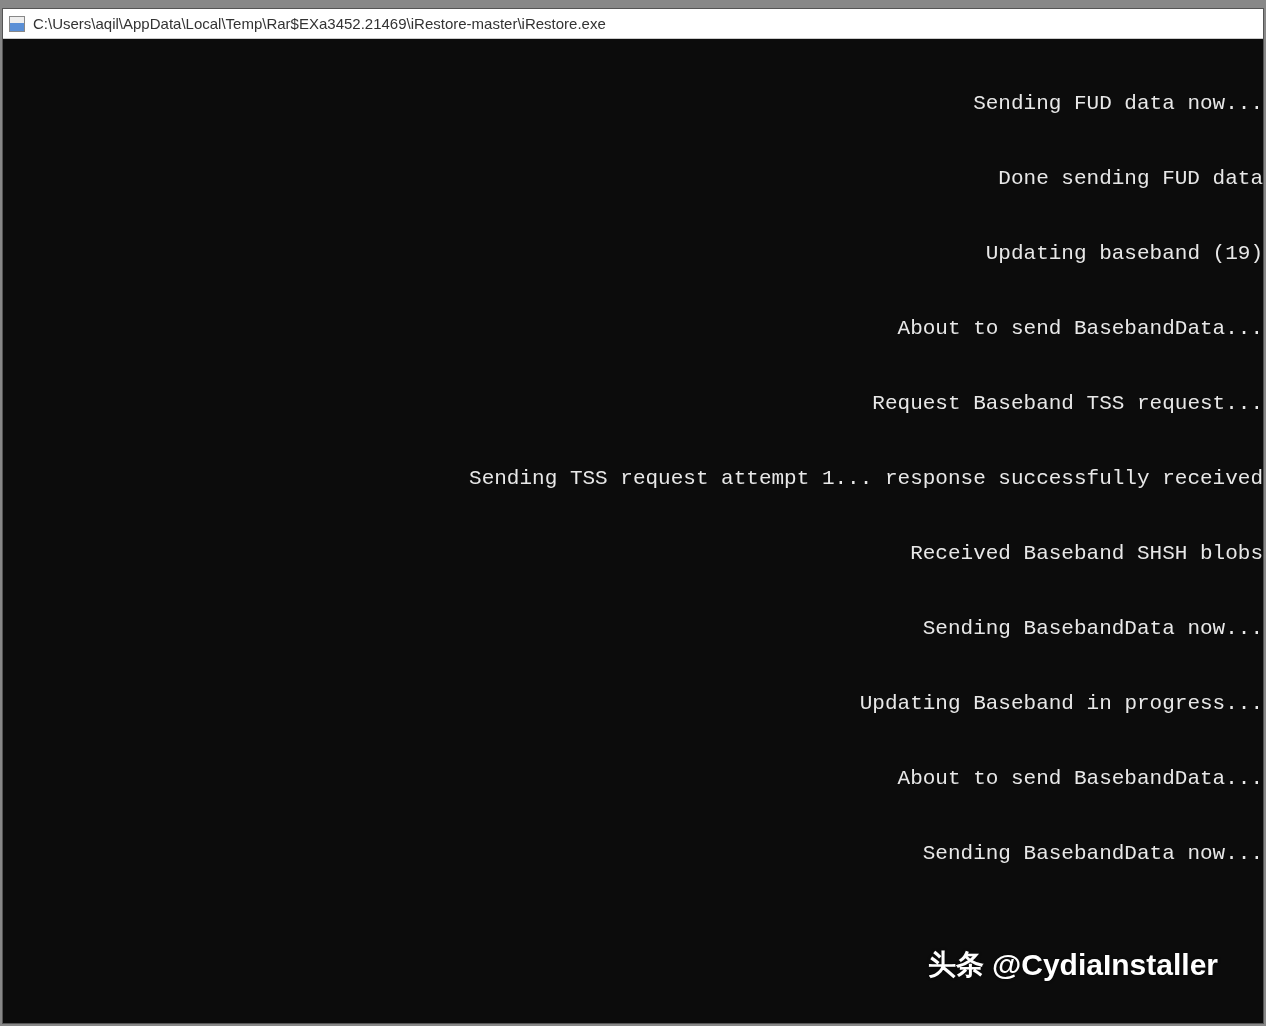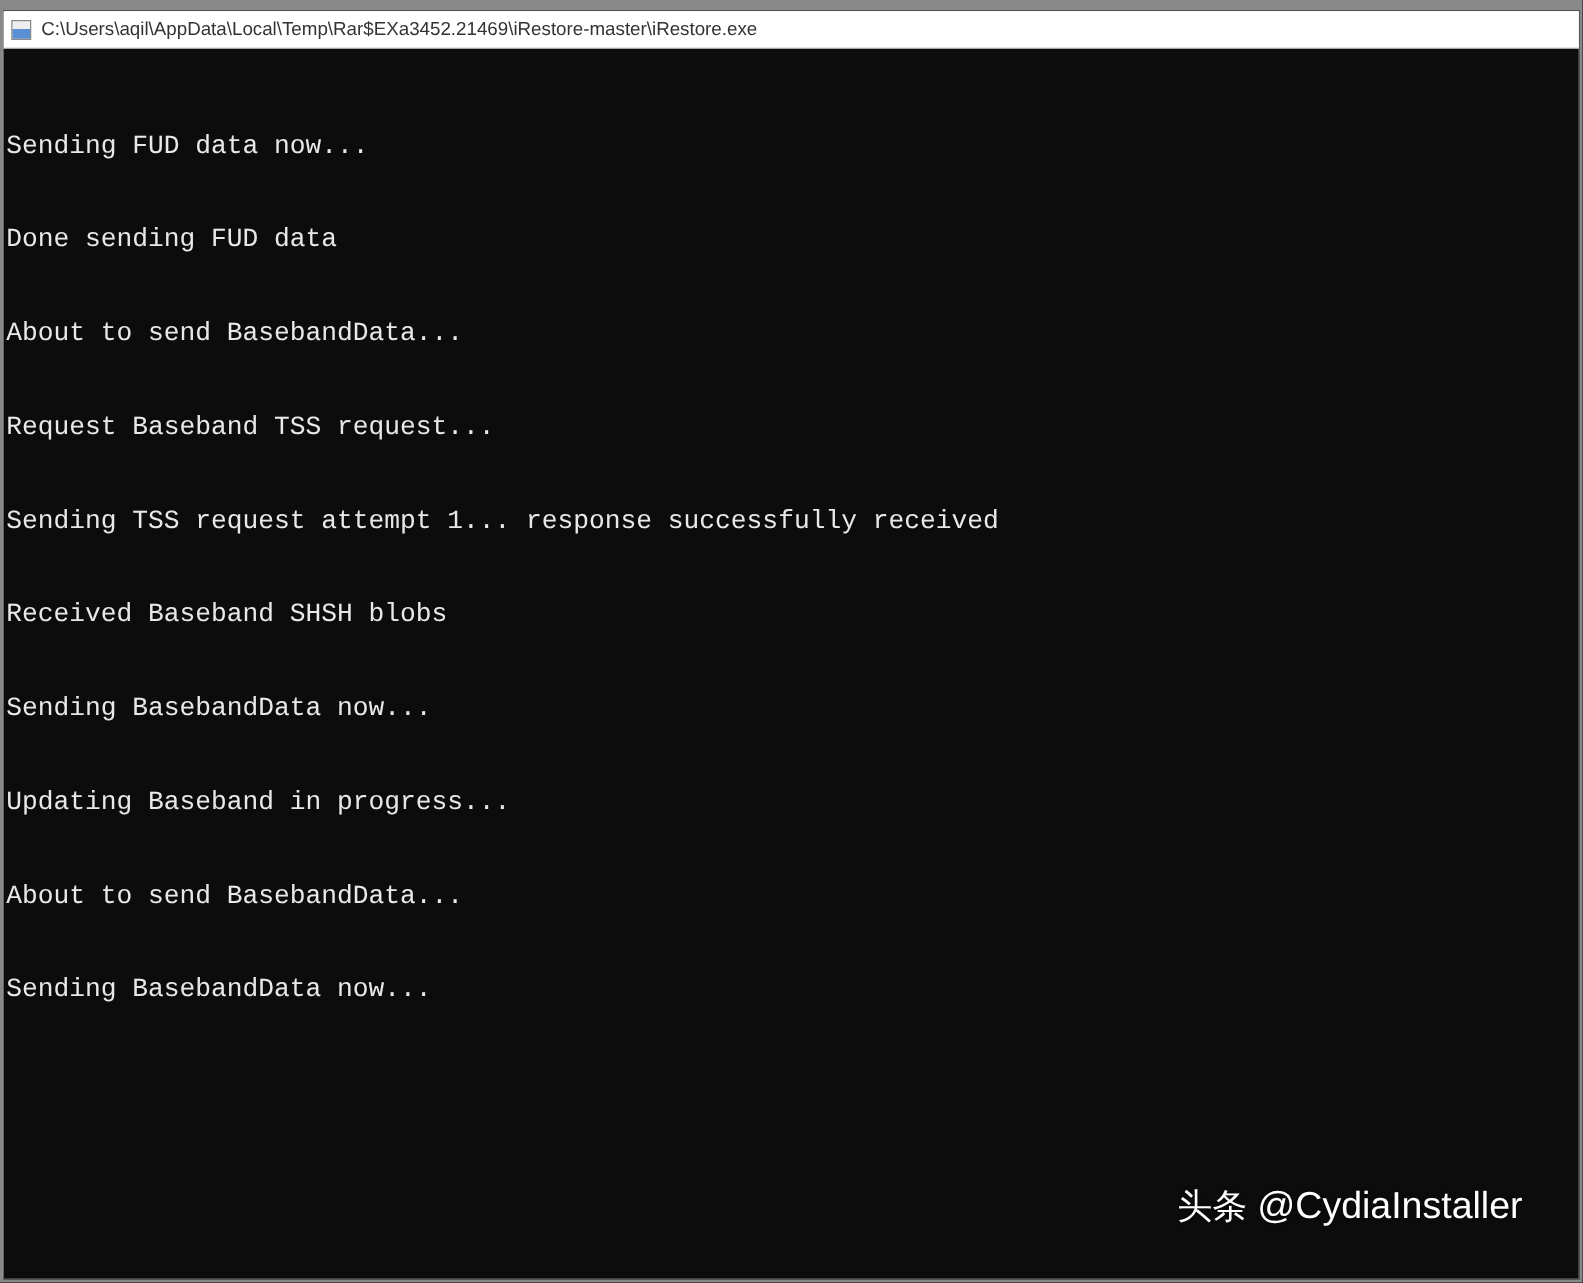--- a/index.html
+++ b/index.html
@@ -1,18 +1,19 @@
 <!DOCTYPE html>
 <html><head>
   <meta charset="utf-8">
   <style>
     * {
       margin: 0;
       padding: 0;
       box-sizing: border-box;
+      text-align: right;
     }
     body {
       width: 1266px;
       height: 1026px;
       background: #888;
       font-family: "Segoe UI", Tahoma, sans-serif;
       overflow: hidden;
       position: relative;
     }
     .window {
@@ -49,35 +50,35 @@
       color: #333;
       white-space: nowrap;
     }
     .console {
       flex: 1;
       background: #0c0c0c;
       color: #e8e8e8;
       font-family: Consolas, "Courier New", monospace;
       font-size: 21px;
       line-height: 25px;
-      padding: 16px 0 0 0;
+      padding: 2px 0 0 0;
       white-space: pre;
       overflow: hidden;
     }
     .console-line {
       display: block;
       padding-left: 2px;
     }
     .watermark {
       position: absolute;
       bottom: 42px;
       right: 48px;
       color: #ffffff;
       font-size: 30px;
-      font-weight: 400;
+      font-weight: 700;
       display: flex;
       align-items: center;
       gap: 8px;
       text-shadow: 0 0 3px rgba(0,0,0,0.6);
       font-family: "Microsoft YaHei", "Segoe UI", sans-serif;
     }
     .watermark-zh {
       font-size: 28px;
     }
   </style>
@@ -85,20 +86,21 @@
 <body>
 
 <div class="window">
   <div class="titlebar">
     <span class="app-icon"></span>
     <span class="titlebar-text">C:\Users\aqil\AppData\Local\Temp\Rar$EXa3452.21469\iRestore-master\iRestore.exe</span>
   </div>
   <div class="console">
     <span class="console-line">Sending FUD data now...</span>
     <span class="console-line">Done sending FUD data</span>
+    <span class="console-line">Updating baseband (19)</span>
     <span class="console-line">About to send BasebandData...</span>
     <span class="console-line">Request Baseband TSS request...</span>
     <span class="console-line">Sending TSS request attempt 1... response successfully received</span>
     <span class="console-line">Received Baseband SHSH blobs</span>
     <span class="console-line">Sending BasebandData now...</span>
     <span class="console-line">Updating Baseband in progress...</span>
     <span class="console-line">About to send BasebandData...</span>
     <span class="console-line">Sending BasebandData now...</span>
     
     

